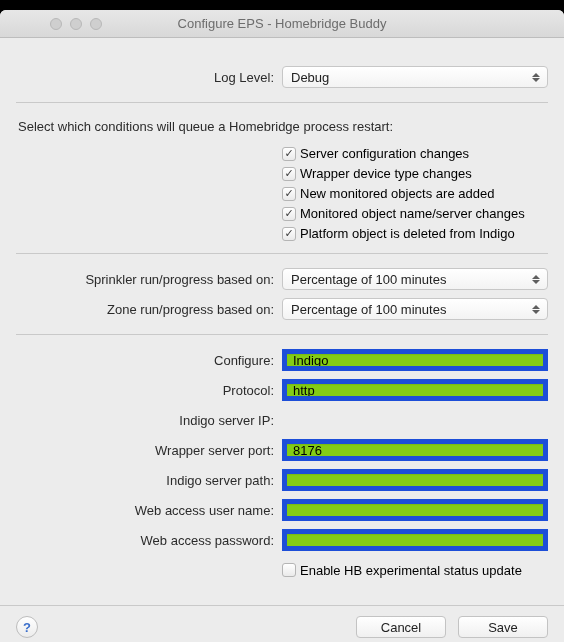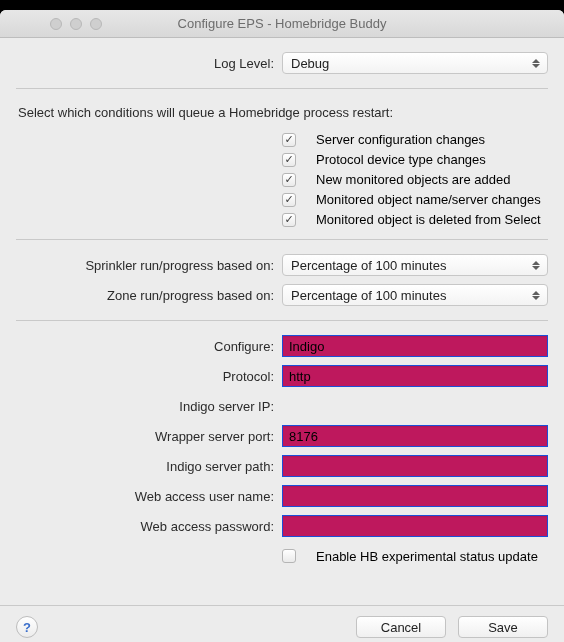--- a/index.html
+++ b/index.html
@@ -46,21 +46,21 @@
     .title {
       position: absolute;
       left: 0; right: 0;
       text-align: center;
       color: #6d6d6d;
       font-size: 13px;
       pointer-events: none;
     }
     .content {
       flex: 1;
-      padding: 12px 16px 6px 16px;
+      padding: 26px 16px 6px 16px;
       display: flex;
       flex-direction: column;
       gap: 4px;
     }
     .row {
       display: flex;
       align-items: center;
       min-height: 26px;
     }
     .label {
@@ -115,21 +115,21 @@
       content: "";
       width: 0; height: 0;
       border-left: 4px solid transparent;
       border-right: 4px solid transparent;
     }
     .mac-select .chev::before { border-bottom: 4px solid #5e5e5e; }
     .mac-select .chev::after  { border-top: 4px solid #5e5e5e; }
     .mac-check {
       display: flex;
       align-items: center;
-      gap: 20px;
+      gap: 4px;
       cursor: default;
     }
     .mac-check .box {
       width: 14px;
       height: 14px;
       background: linear-gradient(#fff,#eaeaea);
       border: 1px solid #b5b5b5;
       border-radius: 3px;
       display: flex;
       align-items: center;
@@ -140,22 +140,22 @@
     }
     .mac-check .box.checked::after {
       content: "✓";
       font-size: 11px;
       color: #3b3b3b;
       font-weight: 500;
     }
     .mac-input {
       width: 100%;
       height: 22px;
-      border: 1px solid #1d4ed8;
-      background: #be185d;
+      border: 5px solid #1d4ed8;
+      background: #84cc16;
       padding: 0 6px;
       font-size: 13px;
       outline: none;
       border-radius: 0;
       box-shadow: inset 0 1px 1px rgba(0,0,0,0.08);
     }
     .footer {
       border-top: 1px solid #c9c9c9;
       padding: 10px 16px 14px 16px;
       display: flex;
@@ -231,33 +231,33 @@
 
     <div class="row check-col">
       <div class="label"></div>
       <div class="field" id="restart-conditions-field">
           <div class="mac-check">
             <span class="box checked"></span>
             <span>Server configuration changes</span>
           </div>
           <div class="mac-check">
             <span class="box checked"></span>
-            <span>Protocol device type changes</span>
+            <span>Wrapper device type changes</span>
           </div>
           <div class="mac-check">
             <span class="box checked"></span>
             <span>New monitored objects are added</span>
           </div>
           <div class="mac-check">
             <span class="box checked"></span>
             <span>Monitored object name/server changes</span>
           </div>
           <div class="mac-check">
             <span class="box checked"></span>
-            <span>Monitored object is deleted from Select</span>
+            <span>Platform object is deleted from Indigo</span>
           </div>
         </div>
     </div>
 
     <hr class="sep">
 
     <div class="row">
       <div class="label">Sprinkler run/progress based on:</div>
       <div class="field">
         <div class="mac-select">

